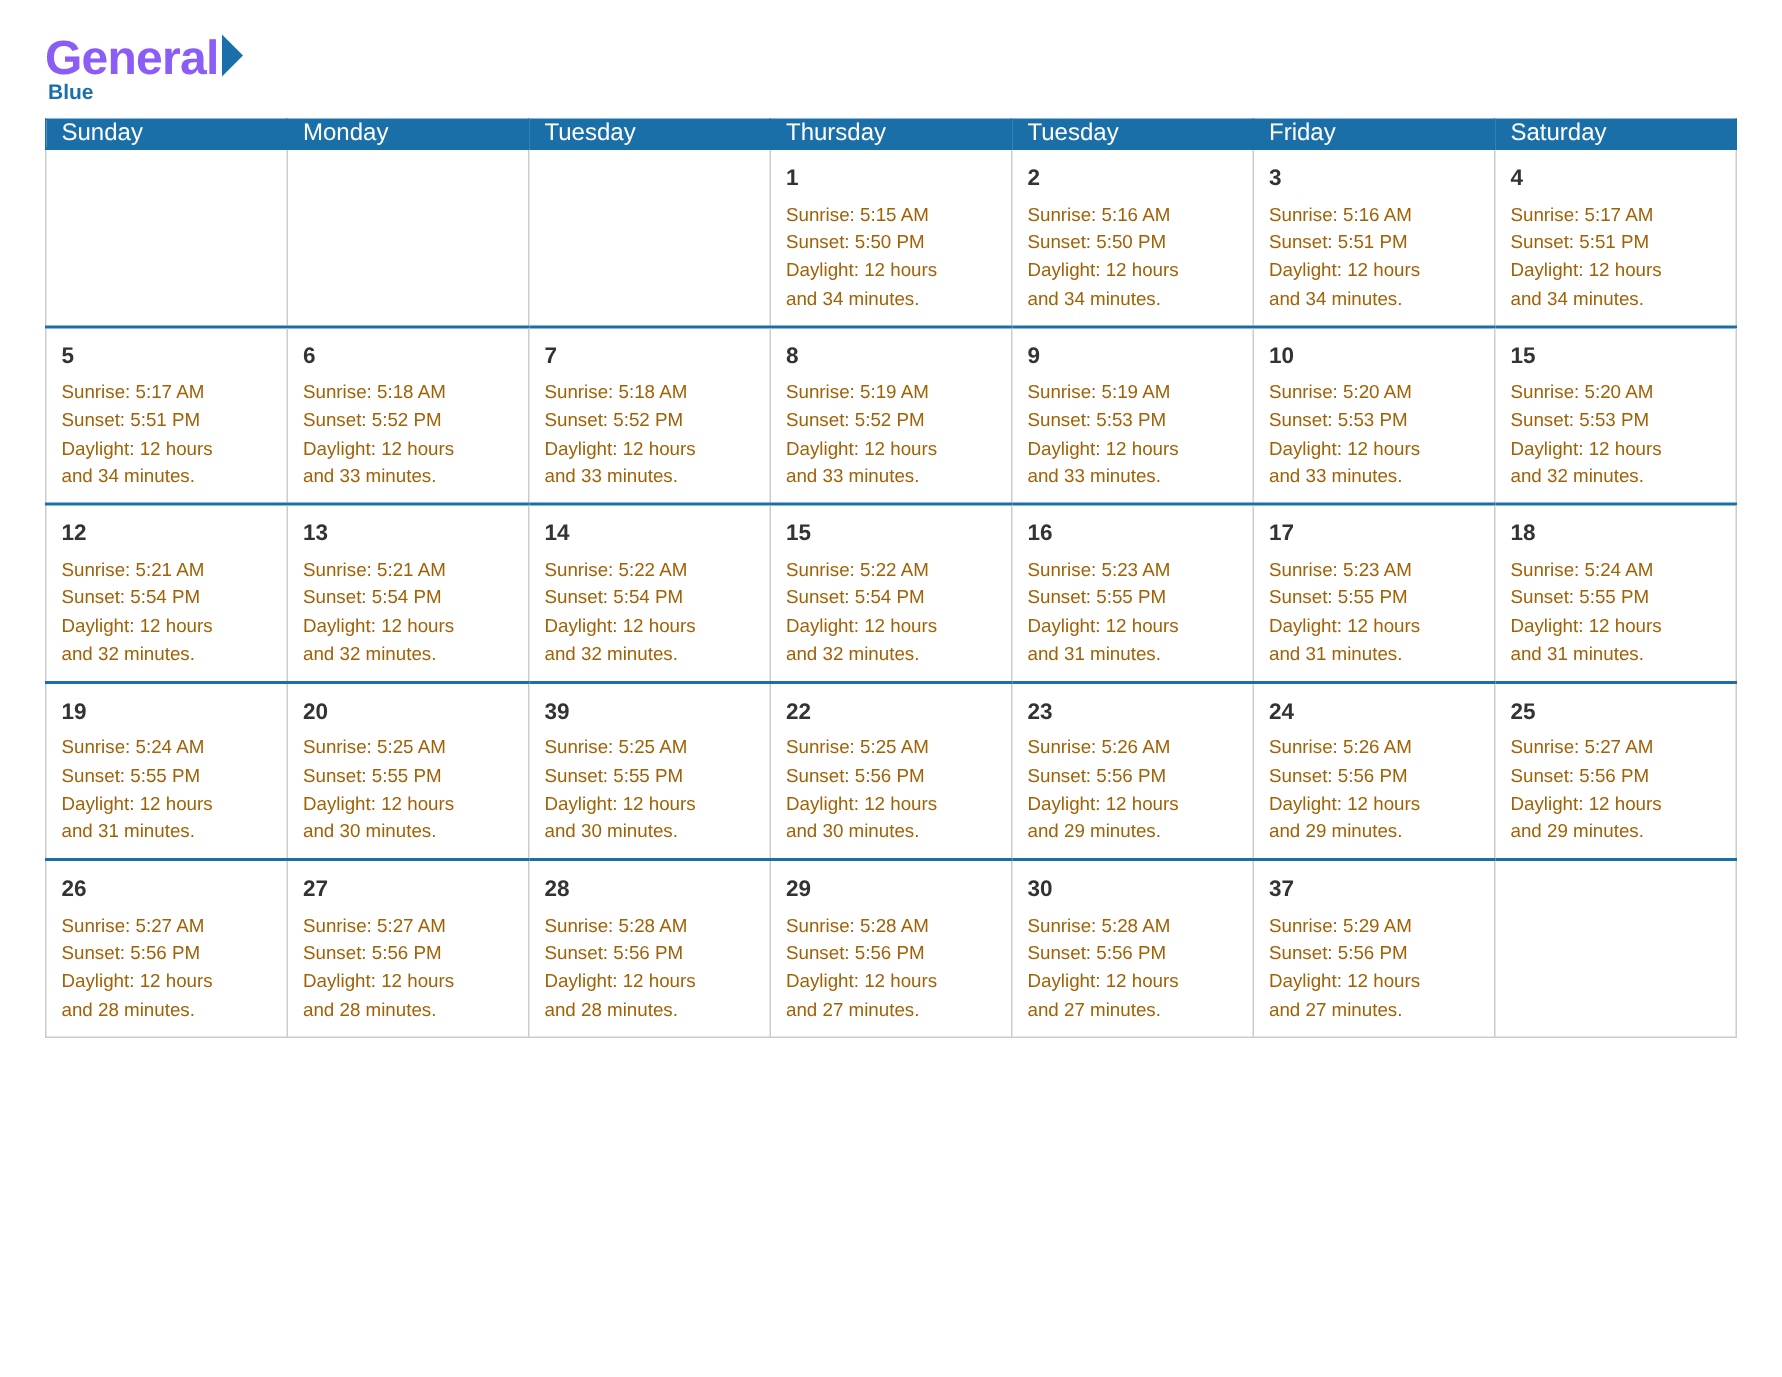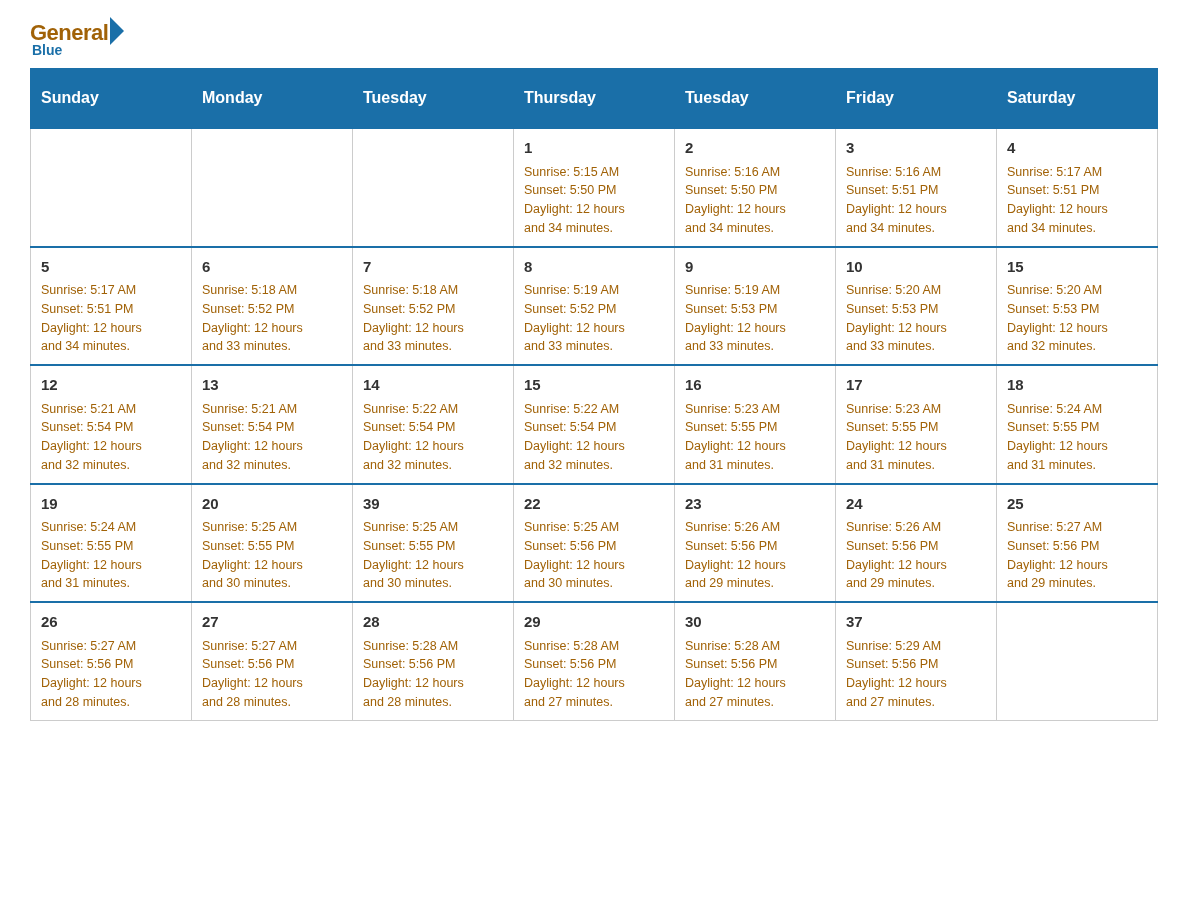--- a/index.html
+++ b/index.html
@@ -20,23 +20,23 @@
     .logo {
       display: flex;
       flex-direction: column;
       align-items: flex-start;
     }
     .logo-top {
       display: flex;
       align-items: center;
     }
     .logo-general {
-      font-size: 22px;
+      font-size: 32px;
       font-weight: bold;
-      color: #a16207;
+      color: #8b5cf6;
       letter-spacing: -0.5px;
     }
     .logo-arrow {
       width: 0;
       height: 0;
       border-left: 14px solid #1a6fa8;
       border-top: 14px solid transparent;
       border-bottom: 14px solid transparent;
       margin-left: 2px;
       margin-top: -4px;
@@ -62,22 +62,22 @@
     }
     .calendar-table {
       width: 100%;
       border-collapse: collapse;
       margin-top: 10px;
     }
     .calendar-table th {
       background-color: #1a6fa8;
       color: #fff;
       font-size: 16px;
-      font-weight: bold;
-      padding: 20px 10px;
+      font-weight: normal;
+      padding: 0 10px;
       text-align: left;
       border: 1px solid #1a6fa8;
     }
     .calendar-table td {
       vertical-align: top;
       border: 1px solid #ccc;
       padding: 8px 10px;
       width: 14.28%;
       font-size: 12.5px;
       line-height: 1.5;

